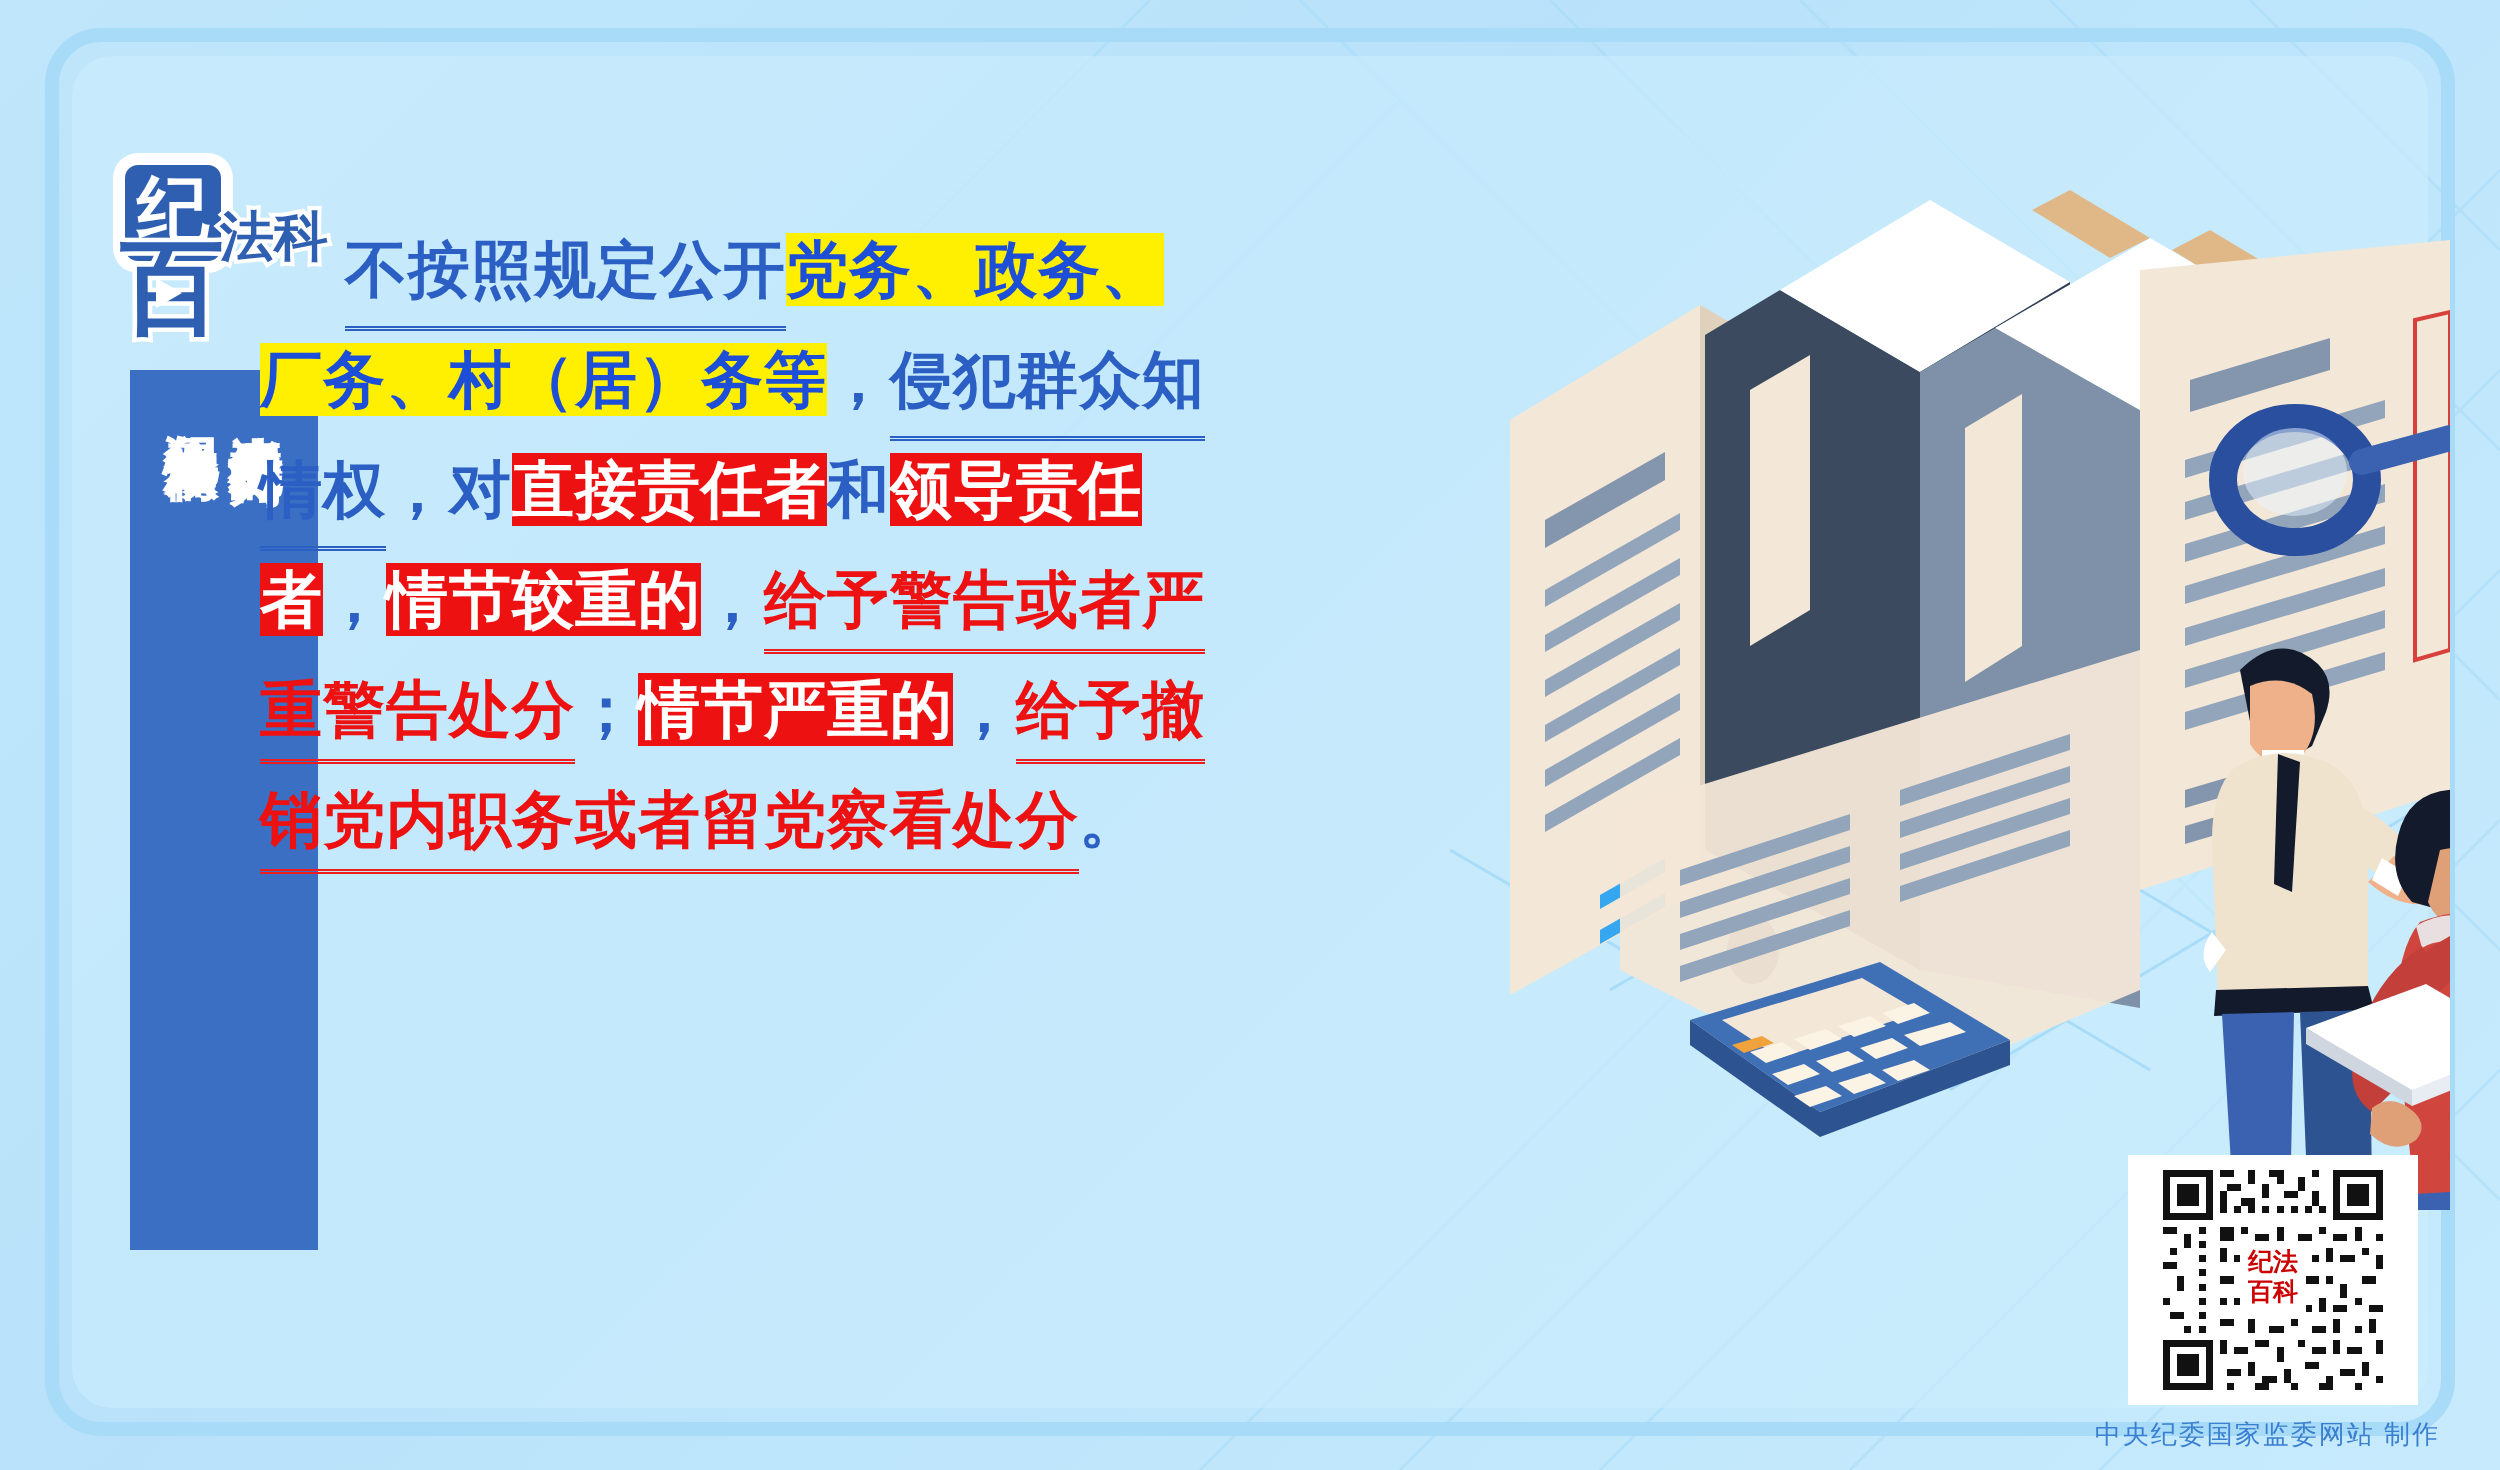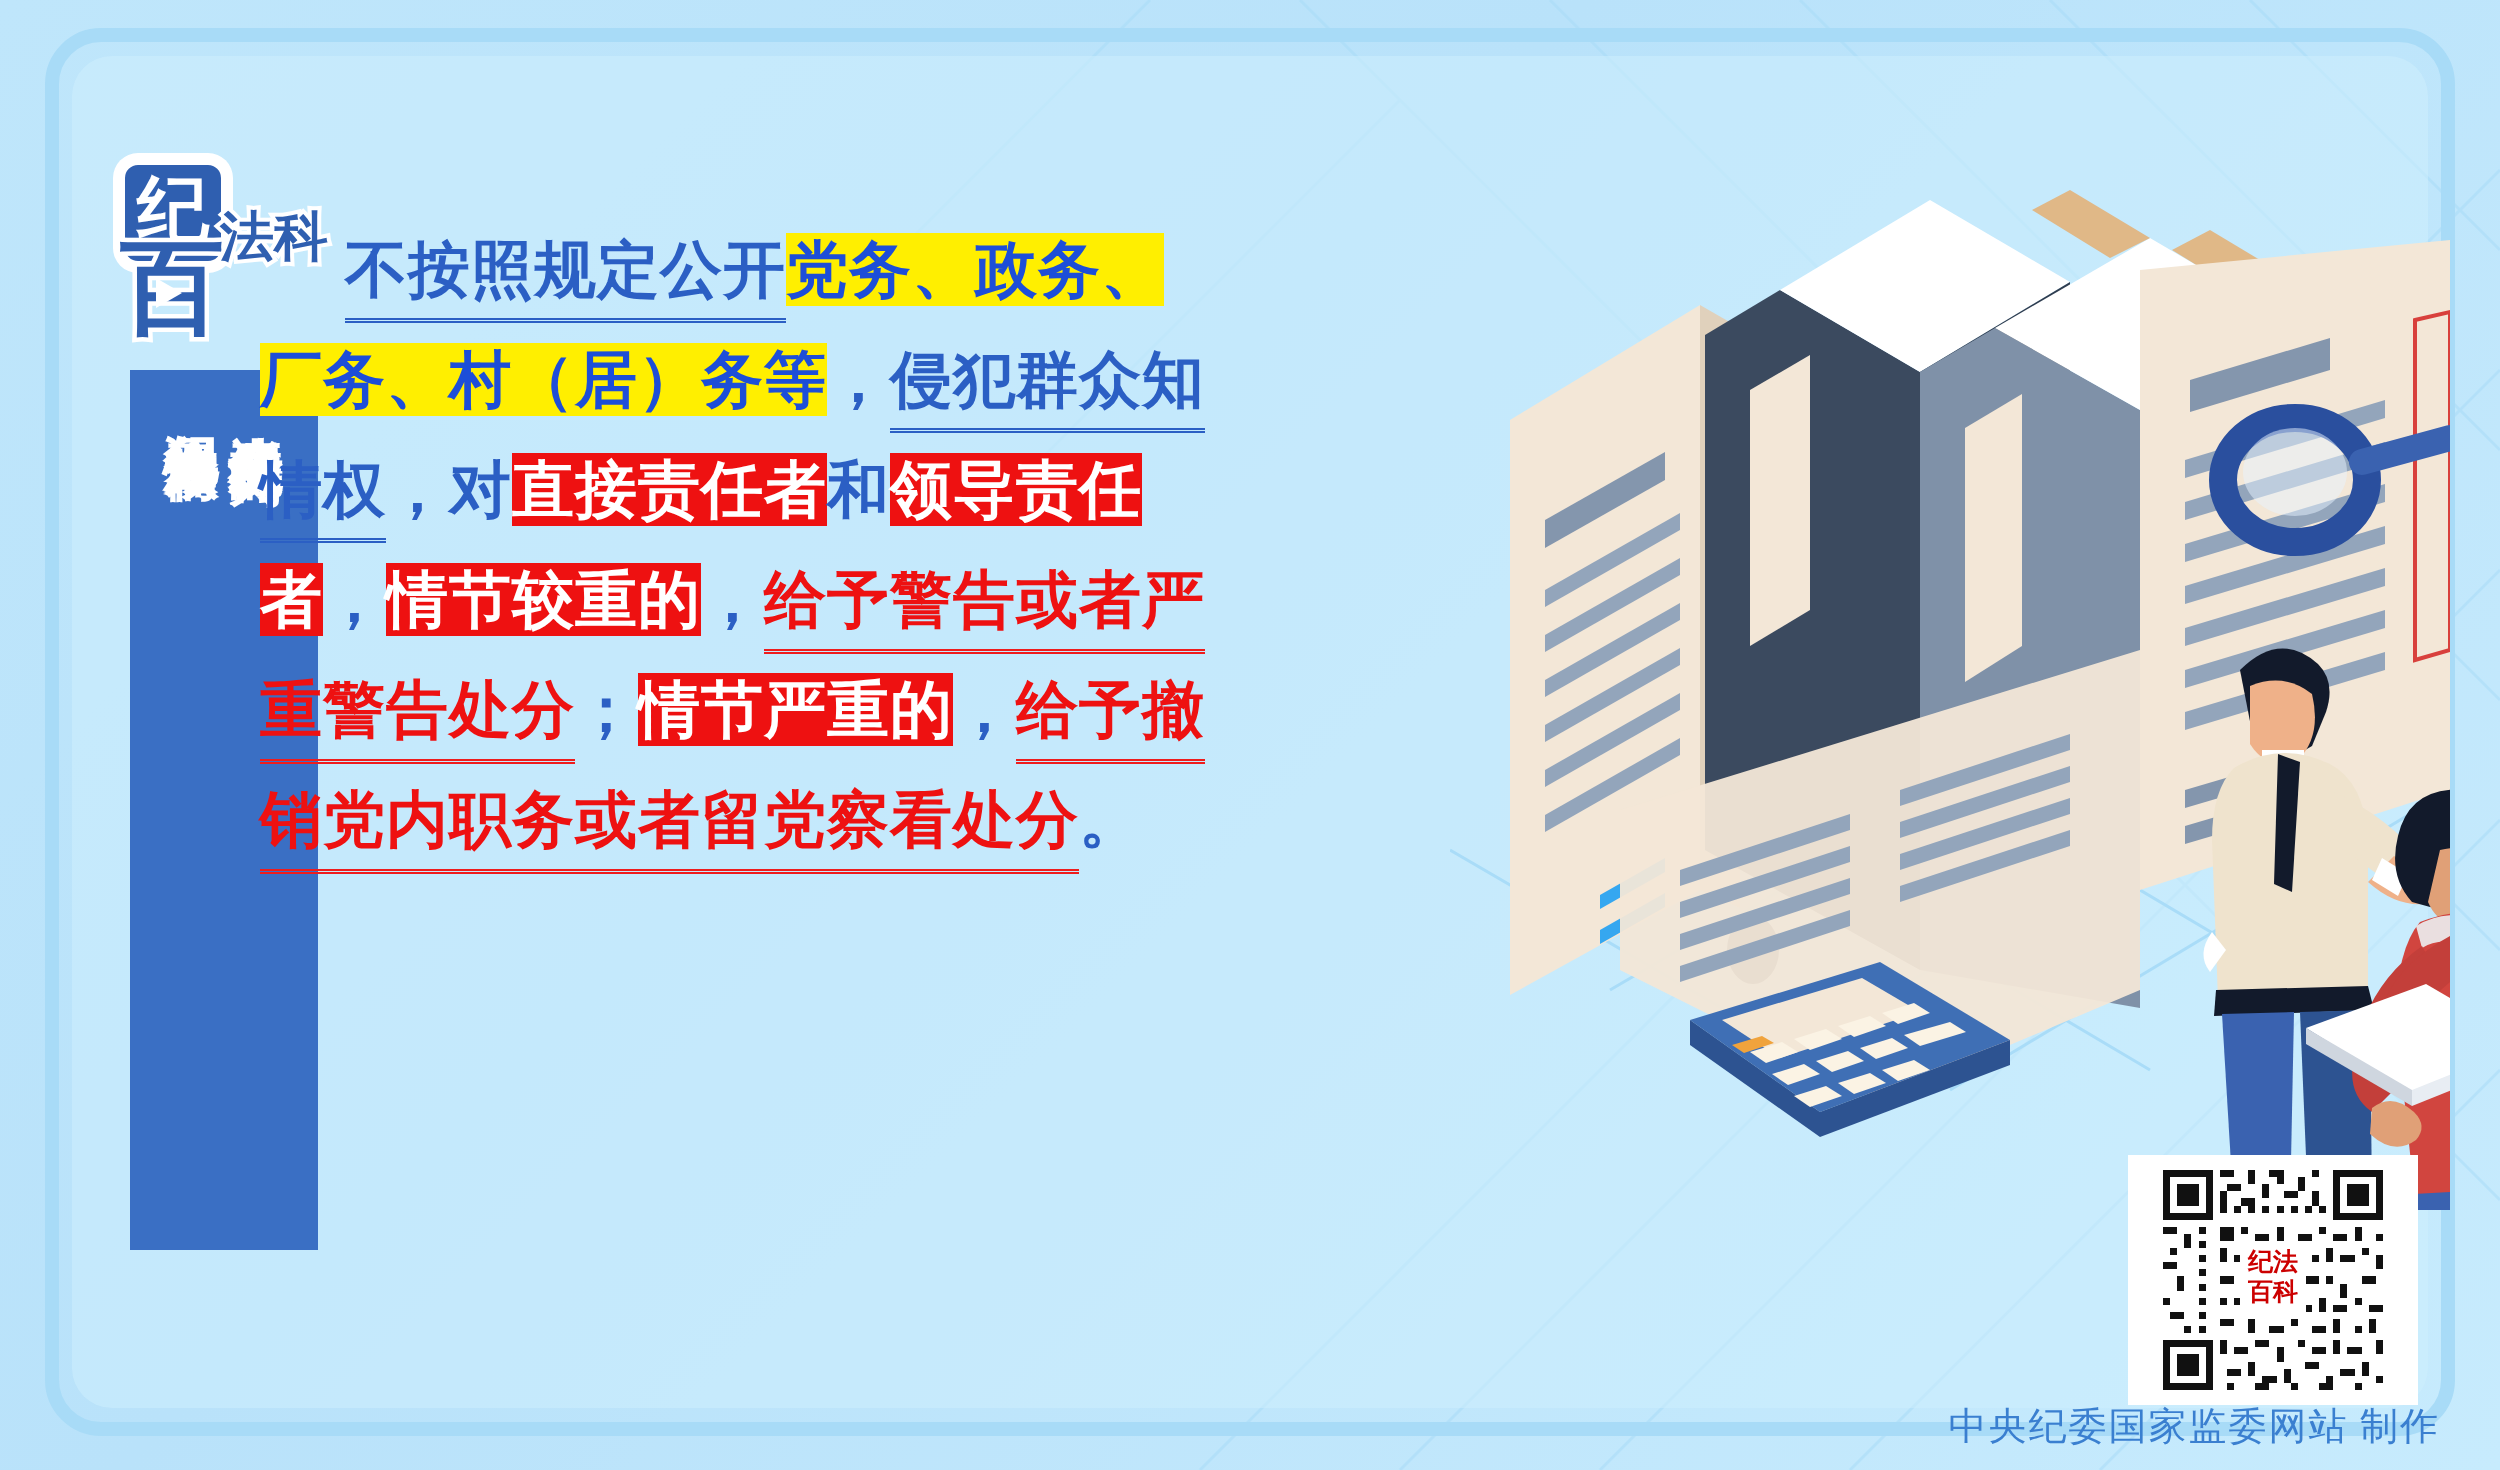--- a/index.html
+++ b/index.html
@@ -48,21 +48,21 @@
     gap:6px;padding-top:22px;height:100%;box-sizing:border-box;}
   .bcol{writing-mode:vertical-rl;text-orientation:upright;
     color:#ffffff;font-size:55px;line-height:1.06;font-weight:bold;letter-spacing:2px;
     font-family:"DejaVu Sans","Liberation Sans",sans-serif;}
 
   
   #maintext{position:absolute;left:400px;top:215px;width:1020px;}
   .tline{font-size:62px;line-height:110px;font-weight:bold;white-space:nowrap;
     color:#2b5fc4;font-family:"DejaVu Sans","Liberation Sans",sans-serif;
     letter-spacing:1px;}
-  .ul-blue{border-bottom:5px double #2b5fc4;padding-bottom:12px;}
+  .ul-blue{border-bottom:5px double #2b5fc4;padding-bottom:20px;}
   .ul-red{border-bottom:5px double #ee1c1c;padding-bottom:13px;}
   .hl-yellow{background:#ffef00;color:#1d4ed8;}
   .hl-red{background:#ee1111;color:#ffffff;}
   .txt-red{color:#ee1111;}
   .txt-blue{color:#2b5fc4;}
   .l1{margin-left:-55px}
   .l2{margin-left:-140px}
   .l3{margin-left:-140px}
   .l4{margin-left:-140px}
   .l5{margin-left:-140px}
@@ -74,22 +74,22 @@
   
   #qr{position:absolute;left:2128px;top:1155px;width:290px;height:250px;
     background:#ffffff;padding:8px;box-sizing:border-box;}
   #qrmid{position:absolute;left:50%;top:50%;transform:translate(-50%,-50%);
     width:66px;height:66px;background:#fff;color:#c00;font-size:25px;
     line-height:30px;text-align:center;font-weight:bold;
     font-family:"DejaVu Sans","Liberation Sans",sans-serif;}
 
   
   #footer{position:absolute;right:60px;bottom:18px;color:#3a7fd0;
-    font-size:38px;letter-spacing:2px;
-    font-family:Liberation Serif, serif;}
+    font-size:26px;letter-spacing:2px;
+    font-family:Liberation Sans, sans-serif;}
 </style>
 </head>
 <body>
 
 <div id="bg">
   <svg id="bg-diagonals" viewBox="0 0 2500 1470" preserveAspectRatio="none">
     <g stroke="#a9dcf8" stroke-width="3" fill="none">
       <path d="M1200 1470 L2500 170"></path>
       <path d="M1400 1470 L2500 370"></path>
       <path d="M1600 1470 L2500 570"></path>

